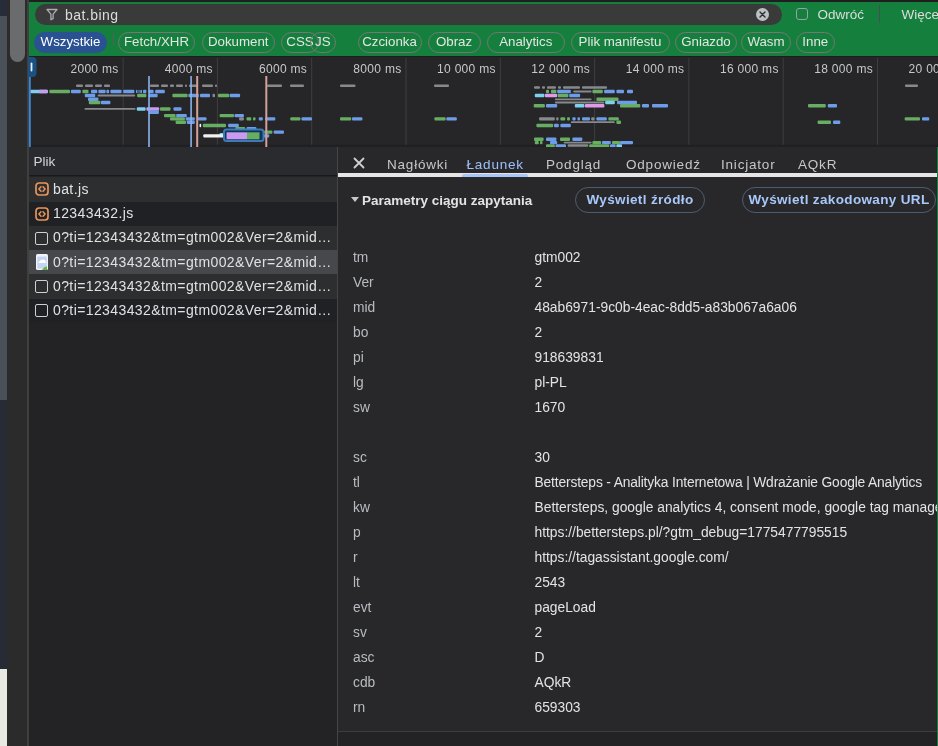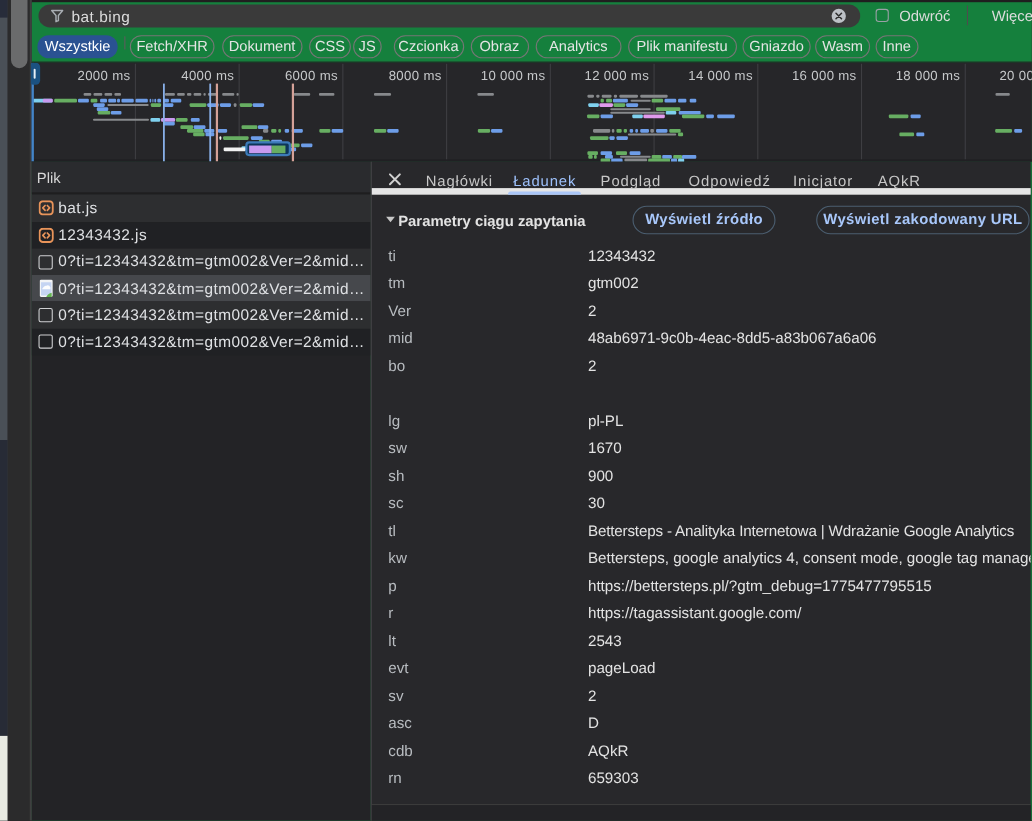--- a/index.html
+++ b/index.html
@@ -25,21 +25,21 @@
 #lhead{position:absolute;left:0;top:0;width:100%;height:28.5px;background:#2a2b2e;border-bottom:1.5px solid #191919;font-size:13.5px;color:#d5d5d5}
 #lhead span{position:absolute;left:5px;top:7px}
 .row{position:absolute;left:0;width:100%;height:24.25px;font-size:14px;letter-spacing:0.4px;color:#dfe1e4;white-space:nowrap;overflow:hidden}
 .rl{background:#2d2e30} .rd{background:#202124} .rs{background:#46484c}
 .ic{position:absolute;left:6px;top:5.2px;width:14px;height:14px}
 .icimg{left:7px;top:3.8px;width:12px;height:16px}
 
 .iccb{width:13px;height:13px;border:1.5px solid #cfd0d2;border-radius:2px;top:5.8px;left:6.5px}
 .rt{position:absolute;left:24.5px;top:3.5px}
 #rpane{position:absolute;left:308.5px;top:147px;width:600px;height:599px;background:#28282b;border-left:1px solid #454548}
-#rtabs{position:absolute;left:0;top:0;width:100%;height:29.5px;border-bottom:6px solid #e5e5e5}
+#rtabs{position:absolute;left:0;top:0;width:100%;height:29.5px;border-bottom:4px solid #e5e5e5}
 .tab{position:absolute;top:9.5px;font-size:13.5px;letter-spacing:0.8px;color:#c7c7c7}
 .tab.act{color:#9dc0fa}
 #xclose{position:absolute;left:12px;top:7px;width:18px;height:18px}
 #payload{position:absolute;left:0;top:30px;width:100%;height:568px}
 .kv{position:absolute;left:0;width:100%;height:25px;font-size:13.8px;white-space:nowrap;overflow:hidden}
 .k{position:absolute;left:15px;top:0;color:#b8bcc0}
 .v{position:absolute;left:196.5px;top:0;color:#e3e3e3}
 #sep{position:absolute;left:0;top:583.5px;width:100%;height:1.5px;background:#3e3e3e}
 #below{position:absolute;left:0;top:585px;width:100%;height:14px;background:#232326}
 .btn{position:absolute;top:10px;height:26px;border:1px solid #4b5e70;border-radius:13px;color:#a8c7fa;font-size:13.5px;font-weight:700;letter-spacing:0.35px;text-align:center;line-height:24px}
@@ -72,21 +72,21 @@
   <div id="cb1"></div>
   <span class="t13" style="position:absolute;left:789px;top:6.5px">Odwróć</span>
   <div style="position:absolute;left:850.5px;top:5px;width:1px;height:18px;background:#4d4d4d"></div>
   <span class="t13" style="position:absolute;left:873px;top:6.5px">Więcej</span>
  </div>
  <div id="tb2">
       <div class="chip sel" style="left:5.5px;width:73px">Wszystkie</div>
       <div class="chip" style="left:89.5px;width:77px">Fetch/XHR</div>
       <div class="chip" style="left:173.0px;width:73.5px">Dokument</div>
       <div class="chip" style="left:252.5px;width:38px">CSS</div>
-      <div class="chip" style="left:292px;width:26.5px">JS</div>
+      <div class="chip" style="left:281px;width:26.5px">JS</div>
       <div class="chip" style="left:329.0px;width:64.0px">Czcionka</div>
       <div class="chip" style="left:399.0px;width:53.0px">Obraz</div>
       <div class="chip" style="left:458.0px;width:78.5px">Analytics</div>
       <div class="chip" style="left:542.0px;width:99.0px">Plik manifestu</div>
       <div class="chip" style="left:646.5px;width:62px">Gniazdo</div>
       <div class="chip" style="left:712.5px;width:50px">Wasm</div>
       <div class="chip" style="left:767.5px;width:38.5px">Inne</div>
       <div style="position:absolute;left:84.5px;top:5px;width:1px;height:12px;background:#5c5c5c"></div>
     </div>
  <div style="position:absolute;left:0;top:0;width:100%;height:2px;background:#1f1f1f"></div>
@@ -328,51 +328,47 @@
         <div class="tab" style="left:288px">Odpowiedź</div>
         <div class="tab" style="left:383px">Inicjator</div>
         <div class="tab" style="left:460px">AQkR</div>
         <div style="position:absolute;left:123.5px;top:26.8px;width:66.5px;height:3.2px;background:#aac6f7;border-radius:2px 2px 0 0"></div>
   </div>
   <div id="payload">
    <div id="ptri"></div>
    <div id="ptitle">Parametry ciągu zapytania</div>
    <div class="btn" style="left:404px;width:194px">Wyświetl zakodowany URL</div>
    <div class="btn" style="left:237px;width:130px">Wyświetl źródło</div>
-   <div class="kv" style="top:47.8px">
-          <span class="k">ti</span>
-          <span class="v">12343432</span>
-        </div>
         <div class="kv" style="top:73px">
           <span class="k">tm</span>
           <span class="v">gtm002</span>
         </div>
         <div class="kv" style="top:97.9px">
           <span class="k">Ver</span>
           <span class="v">2</span>
         </div>
         <div class="kv" style="top:122.9px">
           <span class="k">mid</span>
           <span class="v">48ab6971-9c0b-4eac-8dd5-a83b067a6a06</span>
         </div>
         <div class="kv" style="top:147.9px">
           <span class="k">bo</span>
           <span class="v">2</span>
         </div>
+        <div class="kv" style="top:172.9px">
+          <span class="k">pi</span>
+          <span class="v">918639831</span>
+        </div>
         <div class="kv" style="top:198.0px">
           <span class="k">lg</span>
           <span class="v">pl-PL</span>
         </div>
         <div class="kv" style="top:223.0px">
           <span class="k">sw</span>
           <span class="v">1670</span>
-        </div>
-        <div class="kv" style="top:248.0px">
-          <span class="k">sh</span>
-          <span class="v">900</span>
         </div>
         <div class="kv" style="top:273.1px">
           <span class="k">sc</span>
           <span class="v">30</span>
         </div>
         <div class="kv" style="top:298.1px">
           <span class="k">tl</span>
           <span class="v"><span style="letter-spacing:-0.15px">Bettersteps - Analityka Internetowa | Wdrażanie Google Analytics</span></span>
         </div>
         <div class="kv" style="top:323.1px">

